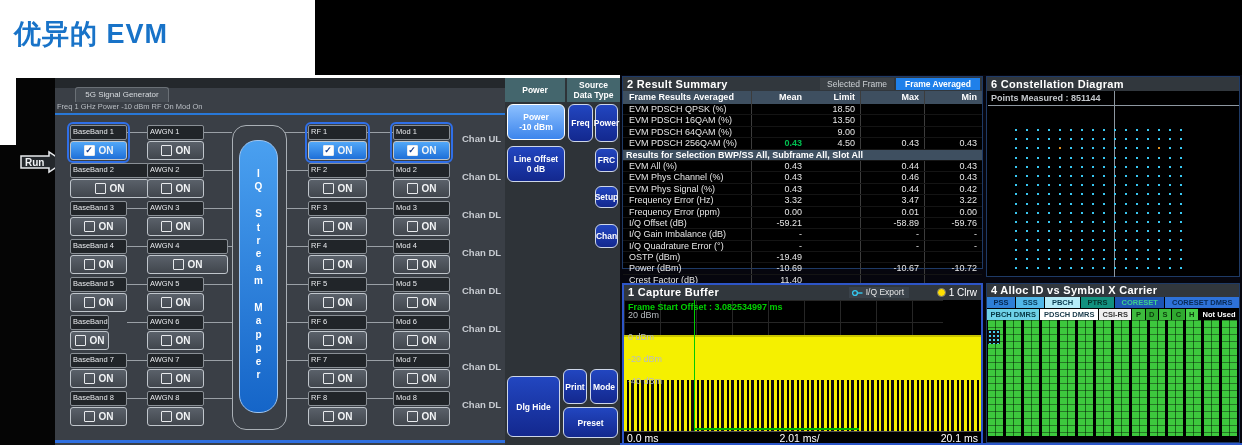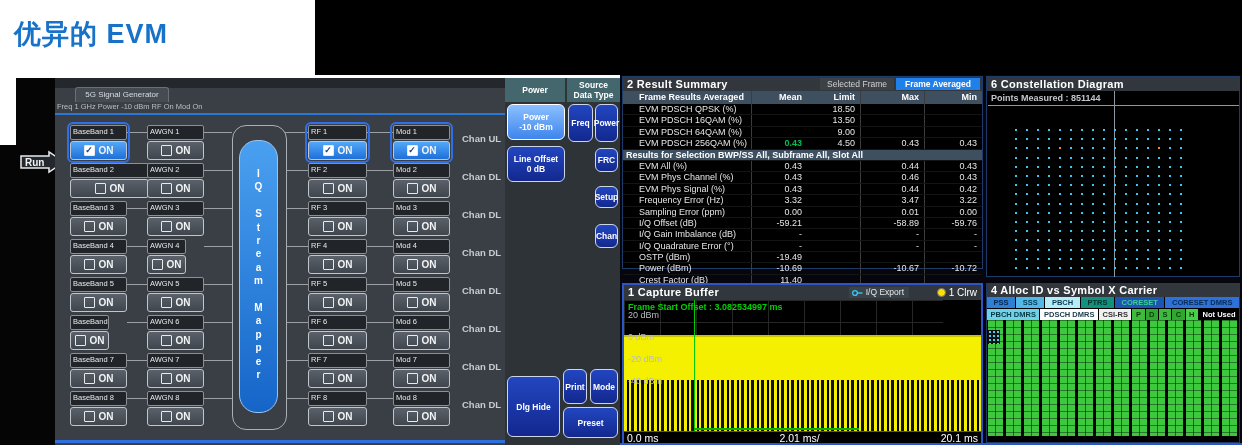--- a/index.html
+++ b/index.html
@@ -61,21 +61,21 @@
   
   #rs{left:2px;top:1px;width:361px;height:193px;}
   .rs-tab{position:absolute;top:1px;height:12px;font-size:8.5px;line-height:12px;text-align:center;}
   #rs-tab-sel{right:88px;width:74px;background:#3c4146;color:#cfd3d7;}
   #rs-tab-avg{right:2px;width:84px;background:#1f80ea;color:#fff;font-weight:bold;}
   #rs-table{position:absolute;left:0;top:14px;width:359px;}
   .rs-hdr,.rs-row{display:grid;grid-template-columns:129px 55px 54px 64px 57px;}
   .rs-hdr{background:#3e4f60;color:#fff;font-weight:bold;font-size:9px;height:13px;line-height:13px;}
   .rs-row{height:10.4px;font-size:9px;line-height:10.4px;color:#e6e6e6;border-bottom:1px solid #141414;}
   .rs-row.section{display:block;background:#3e4f60;color:#fff;font-weight:bold;padding-left:3px;}
-  .c-label{padding-left:16px;border-right:1px solid #3c3c3c;white-space:nowrap;overflow:hidden;}
+  .c-label{padding-left:6px;border-right:1px solid #3c3c3c;white-space:nowrap;overflow:hidden;}
   .c-num{text-align:right;padding-right:5px;}
   .c-limit{border-right:1px solid #3c3c3c;}
   .c-max{border-right:1px solid #3c3c3c;}
   .green{color:#00c050;font-weight:bold;}
 
   
   #const{left:366px;top:1px;width:254px;height:201px;}
   #const-pts{position:absolute;left:4px;top:16px;color:#c3c7cb;font-size:9px;font-weight:bold;}
   #const-hline{position:absolute;left:1px;top:28px;width:251px;height:1px;background:#8d97a0;}
   #const-vline{position:absolute;left:127px;top:14px;width:1px;height:186px;background:#8d97a0;}
@@ -248,21 +248,21 @@
           <div class="conn" style="left: 149px; width: 28px;"></div>
           <div class="conn" style="left: 230px; width: 23px;"></div>
           <div class="conn" style="left: 312px; width: 26px;"></div>
           <div class="block" style="left: 15px; width: 57px;">
             <div class="block-title">BaseBand 4</div>
             <div class="block-on">
               <div class="cb"></div>
               <div style="display: inline;">ON</div>
             </div>
           </div>
-          <div class="block" style="left: 92px; width: 39px;">
+          <div class="block" style="left: 92px; width: 81px;">
             <div class="block-title">AWGN 4</div>
             <div class="block-on">
               <div class="cb"></div>
               <div style="display: inline;">ON</div>
             </div>
           </div>
           <div class="block" style="left: 253px; width: 59px;">
             <div class="block-title">RF 4</div>
             <div class="block-on">
               <div class="cb"></div>
@@ -526,21 +526,21 @@
             <div class="c-num">0.42</div>
           </div>
           <div class="rs-row">
             <div class="c-label">Frequency Error (Hz)</div>
             <div class="c-num">3.32</div>
             <div class="c-num c-limit"></div>
             <div class="c-num c-max">3.47</div>
             <div class="c-num">3.22</div>
           </div>
           <div class="rs-row">
-            <div class="c-label">Sampling Error (ppm)</div>
+            <div class="c-label">Frequency Error (ppm)</div>
             <div class="c-num">0.00</div>
             <div class="c-num c-limit"></div>
             <div class="c-num c-max">0.01</div>
             <div class="c-num">0.00</div>
           </div>
           <div class="rs-row">
             <div class="c-label">I/Q Offset (dB)</div>
             <div class="c-num">-59.21</div>
             <div class="c-num c-limit"></div>
             <div class="c-num c-max">-58.89</div>

